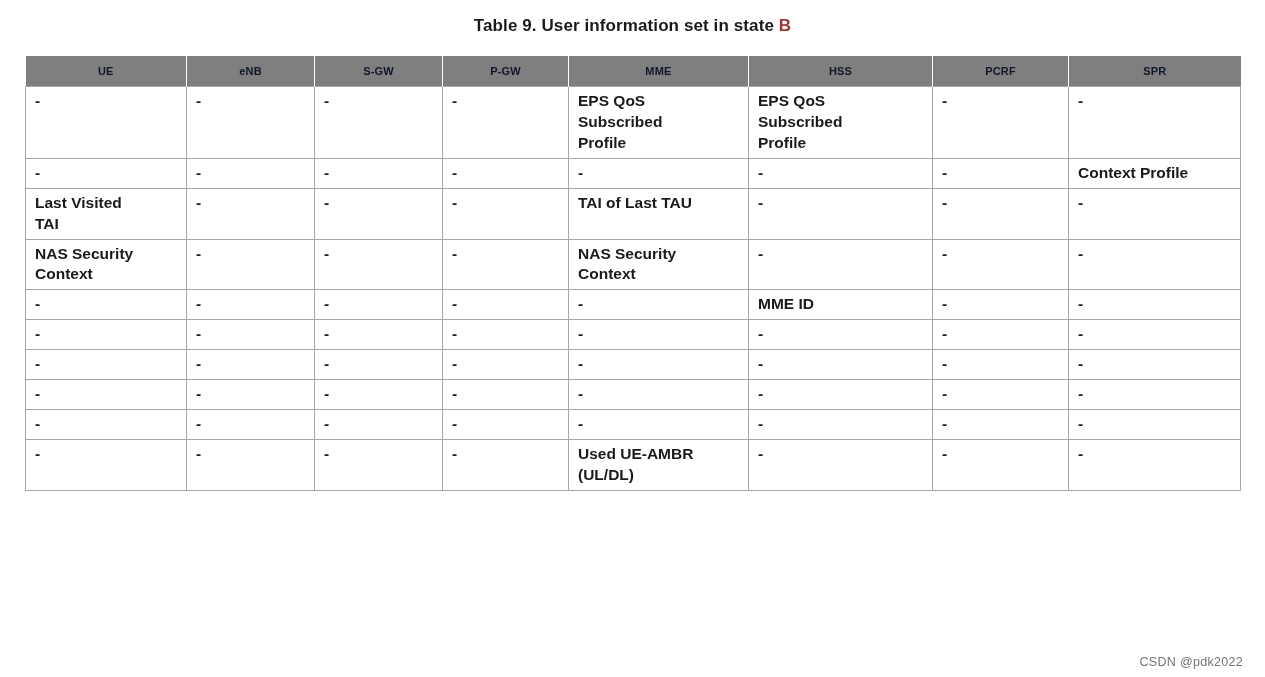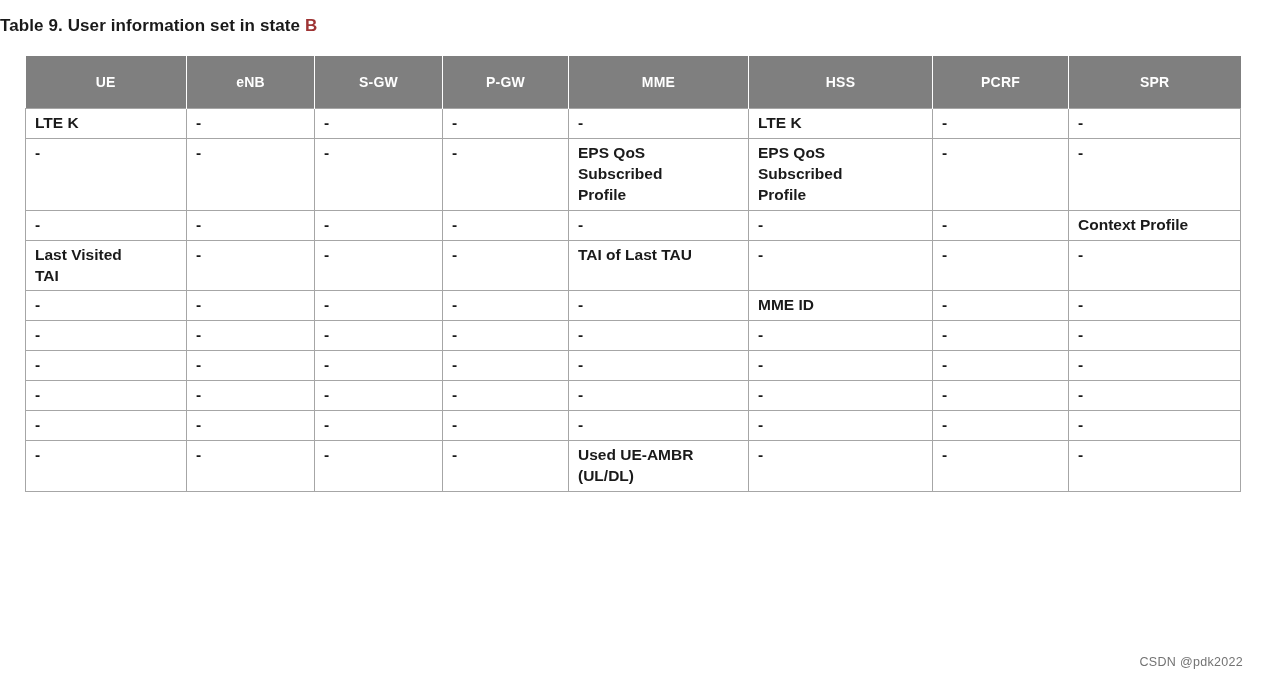--- a/index.html
+++ b/index.html
@@ -16,21 +16,21 @@
   }
 
   .page {
     width: 1265px;
     height: 677px;
     position: relative;
     box-sizing: border-box;
   }
 
   .table-caption {
-    text-align: left;
+    text-align: center;
     font-size: 17px;
     font-weight: bold;
     color: #1a1a1a;
     padding-top: 13px;
     letter-spacing: 0.1px;
     height: 26px;
     line-height: 26px;
   }
   .table-caption .state-label {
     color: #9e3434;
@@ -55,26 +55,26 @@
   table.info-table col.c-enb   { width: 128px; }
   table.info-table col.c-sgw   { width: 128px; }
   table.info-table col.c-pgw   { width: 126px; }
   table.info-table col.c-mme   { width: 180px; }
   table.info-table col.c-hss   { width: 184px; }
   table.info-table col.c-pcrf  { width: 136px; }
   table.info-table col.c-spr   { width: 172px; }
 
   table.info-table thead th {
     background: #7f7f7f;
-    color: #ffffff;
-    font-weight: bold;
-    font-size: 14px;
+    color: #0f172a;
+    font-weight: bold;
+    font-size: 11px;
     text-align: center;
     height: 30px;
-    padding: 11px 4px;
+    padding: 0 4px;
     border-right: 1px solid #ffffff;
     border-left: none;
     vertical-align: middle;
     letter-spacing: 0.2px;
   }
   table.info-table thead th:last-child {
     border-right: none;
   }
 
   table.info-table tbody td {
@@ -142,30 +142,20 @@
             <th>eNB</th>
             <th>S-GW</th>
             <th>P-GW</th>
             <th>MME</th>
             <th>HSS</th>
             <th>PCRF</th>
             <th>SPR</th>
           </tr>
       </thead>
       <tbody id="table-body">
-          <tr class="r-h1">
-            <td class="black">LTE K</td>
-            <td class="dash">-</td>
-            <td class="dash">-</td>
-            <td class="dash">-</td>
-            <td class="dash">-</td>
-            <td class="black">LTE K</td>
-            <td class="dash">-</td>
-            <td class="dash">-</td>
-          </tr>
           <tr class="r-h3">
             <td class="dash">-</td>
             <td class="dash">-</td>
             <td class="dash">-</td>
             <td class="dash">-</td>
             <td class="blue">EPS QoS
 Subscribed
 Profile</td>
             <td class="black">EPS QoS
 Subscribed
@@ -187,20 +177,32 @@
             <td class="blue">Last Visited
 TAI</td>
             <td class="dash">-</td>
             <td class="dash">-</td>
             <td class="dash">-</td>
             <td class="blue">TAI of Last TAU</td>
             <td class="dash">-</td>
             <td class="dash">-</td>
             <td class="dash">-</td>
           </tr>
+          <tr class="r-h2">
+            <td class="blue">NAS Security
+Context</td>
+            <td class="dash">-</td>
+            <td class="dash">-</td>
+            <td class="dash">-</td>
+            <td class="blue">NAS Security
+Context</td>
+            <td class="dash">-</td>
+            <td class="dash">-</td>
+            <td class="dash">-</td>
+          </tr>
           <tr class="r-h1">
             <td class="dash">-</td>
             <td class="dash">-</td>
             <td class="dash">-</td>
             <td class="dash">-</td>
             <td class="dash">-</td>
             <td class="blue">MME ID</td>
             <td class="dash">-</td>
             <td class="dash">-</td>
           </tr>

